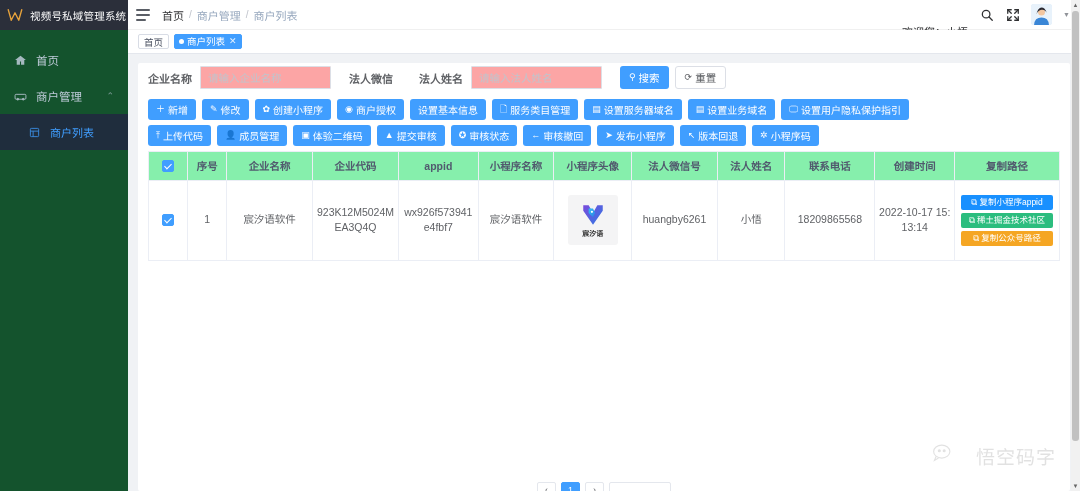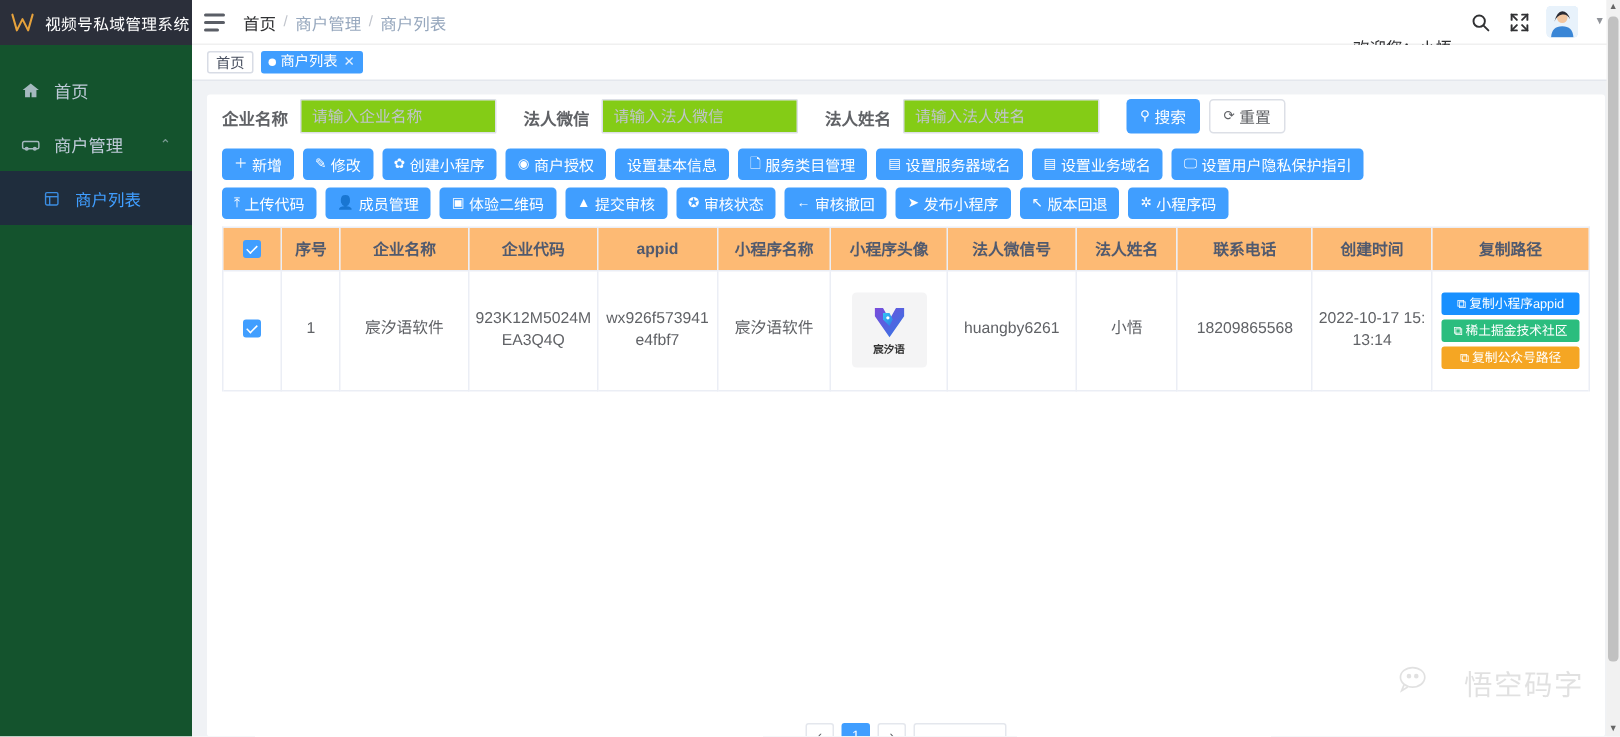--- a/index.html
+++ b/index.html
@@ -65,37 +65,37 @@
   
   .main{flex:1;padding:9px 10px 0 10px;overflow:hidden;}
   .card{background:#fff;border-radius:2px;padding:0 10px 0 10px;height:100%;
         position:relative;overflow:hidden;}
 
   
   .filters{display:flex;align-items:center;gap:0;padding:3px 0 10px 0;}
   .fgroup{display:flex;align-items:center;margin-right:18px;}
   .flabel{font-size:11px;color:#606266;font-weight:bold;margin-right:8px;white-space:nowrap;}
   .finput{width:131px;height:23px;border:1px solid #dcdfe6;border-radius:1px;
-          font-size:10.5px;color:#606266;padding:0 7px;outline:none;background:#84cc16;}
+          font-size:10.5px;color:#606266;padding:0 7px;outline:none;background:#fca5a5;}
   .finput::placeholder{color:#c0c4cc;}
   .btn{height:23px;border:none;border-radius:3px;font-size:10.5px;cursor:pointer;
        display:inline-flex;align-items:center;justify-content:center;gap:3px;
        padding:0 9px;white-space:nowrap;font-family:inherit;}
   .btn-primary{background:#409eff;color:#fff;}
   .btn-plain{background:#fff;color:#606266;border:1px solid #dcdfe6;}
   .btn .gi{font-size:9px;line-height:1;display:inline-block;}
 
   
   .actions{display:flex;flex-wrap:nowrap;gap:6px;margin-bottom:5px;}
   .actions .btn{height:21px;padding:0 8px;font-size:10px;}
 
   
   .tablewrap{border:1px solid #ebeef5;border-bottom:none;margin-top:5px;}
   table{border-collapse:collapse;width:100%;table-layout:fixed;}
-  thead th{background:#fdba74;color:#515a6e;font-size:10.5px;font-weight:bold;
+  thead th{background:#86efac;color:#515a6e;font-size:10.5px;font-weight:bold;
            height:28px;border-bottom:1px solid #ebeef5;border-right:1px solid #ebeef5;
            text-align:center;padding:0 2px;}
   thead th:last-child{border-right:none;}
   tbody td{height:80px;border-bottom:1px solid #ebeef5;border-right:1px solid #ebeef5;
            text-align:center;font-size:10.5px;color:#606266;padding:4px 3px;
            word-break:break-all;line-height:1.45;}
   tbody td:last-child{border-right:none;}
   .cbox{width:12px;height:12px;border-radius:2px;background:#409eff;border:1px solid #409eff;
         display:inline-flex;align-items:center;justify-content:center;cursor:pointer;}
   .cbox:after{content:"";width:3px;height:6px;border:solid #fff;border-width:0 1.5px 1.5px 0;
@@ -236,21 +236,20 @@
     <div class="main">
       <div class="card">
 
         <div class="filters">
           <div class="fgroup">
             <span class="flabel">企业名称</span>
             <input class="finput" placeholder="请输入企业名称" style="">
           </div>
           <div class="fgroup">
             <span class="flabel">法人微信</span>
-            <input class="finput" placeholder="请输入法人微信" style="">
           </div>
           <div class="fgroup">
             <span class="flabel">法人姓名</span>
             <input class="finput" placeholder="请输入法人姓名" style="">
           </div>
           <button class="btn btn-primary" style="margin-right:6px;">
             <span class="gi">⚲</span>
             <span>搜索</span>
           </button>
           <button class="btn btn-plain">

